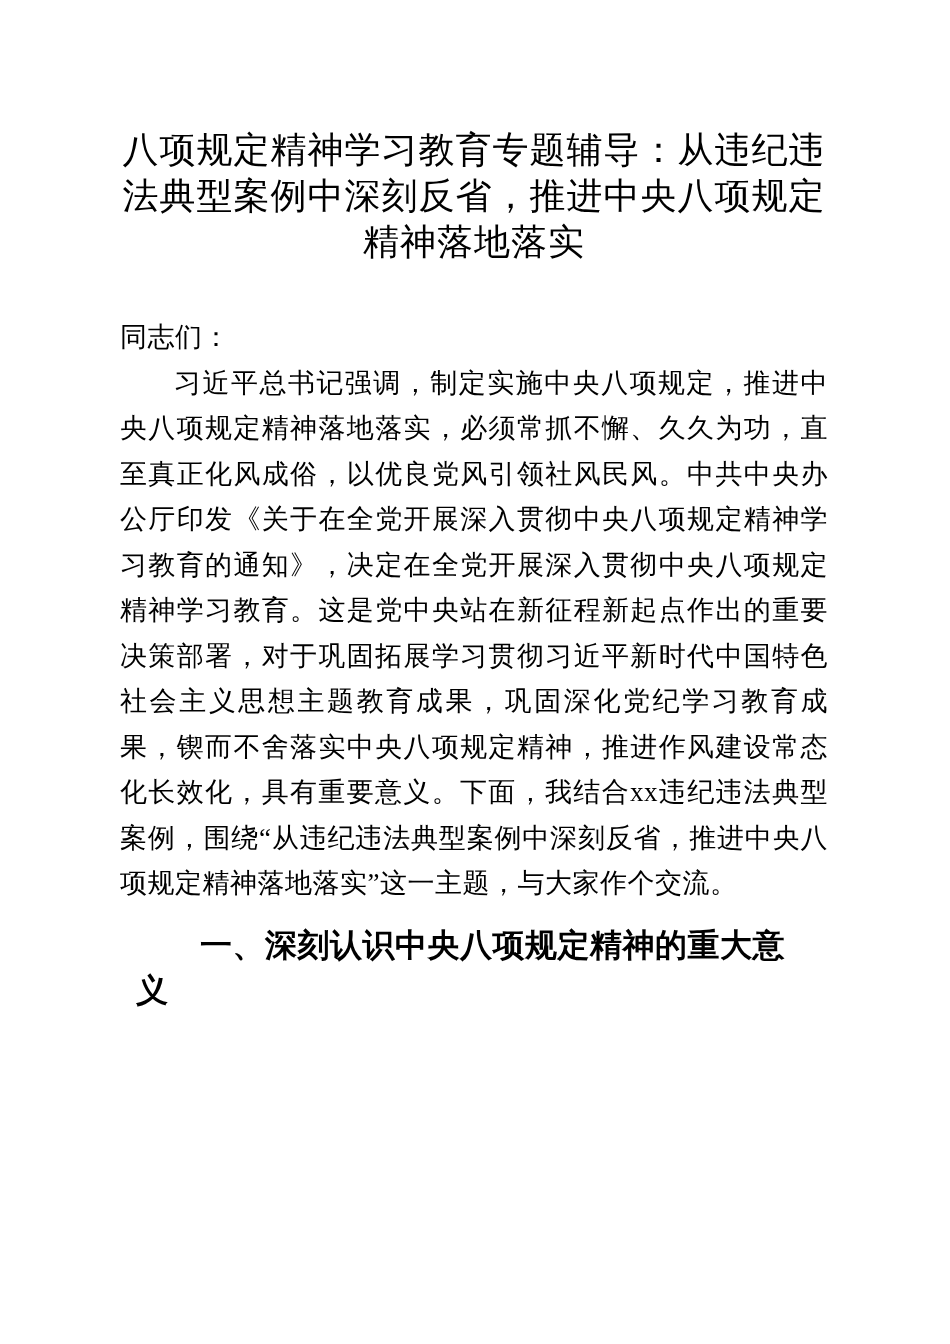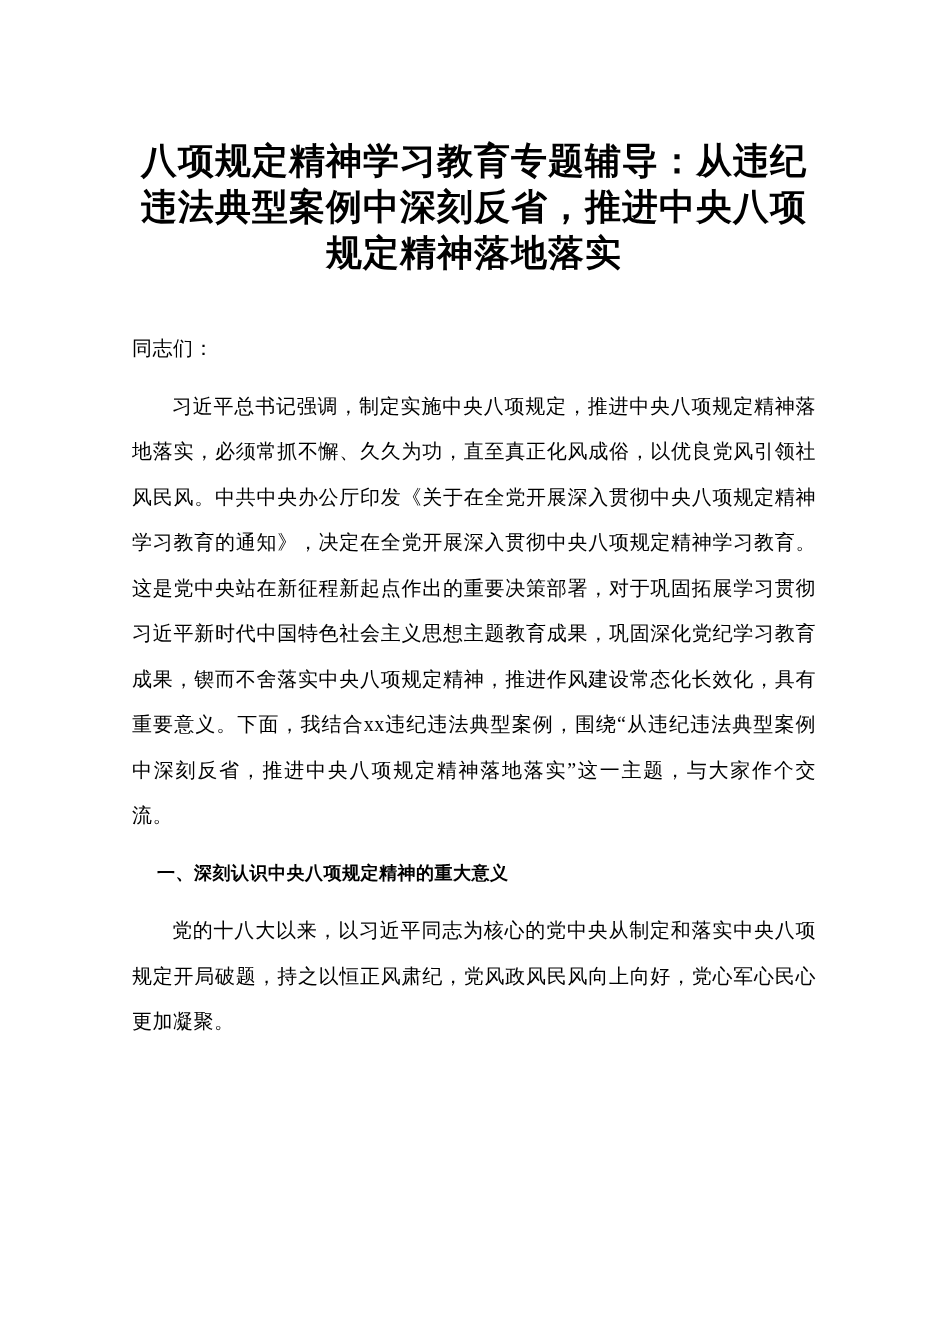--- a/index.html
+++ b/index.html
@@ -13,48 +13,48 @@
     height: 1344px;
     margin: 0 auto;
     background: #ffffff;
     box-sizing: border-box;
     padding: 126px 122px 0 120px;
     overflow: hidden;
     color: #000000;
     font-family: "Liberation Serif", "DejaVu Serif", serif;
   }
   .doc-title {
-    margin: 12px;
+    margin: 1px;
     font-size: 36px;
     line-height: 46px;
-    font-weight: bold;
+    font-weight: normal;
     text-align: center;
     letter-spacing: 1px;
     font-family: "Liberation Serif", "DejaVu Serif", serif;
   }
   .doc-body {
     margin-top: 50px;
   }
   .doc-body p {
-    margin: 12px;
-    font-size: 20px;
+    margin: 0;
+    font-size: 27px;
     line-height: 45.5px;
     text-align: justify;
     text-justify: inter-character;
     letter-spacing: 0.5px;
   }
   .salutation {
     text-indent: 0;
   }
   .indent {
     text-indent: 2em;
   }
   .section-heading {
-    margin: 1px;
-    font-size: 18px;
+    margin: 16px;
+    font-size: 32px;
     line-height: 45.5px;
     font-weight: bold;
     text-indent: 2em;
     font-family: "Liberation Sans", "DejaVu Sans", sans-serif;
     letter-spacing: 0.5px;
   }
   .sub-lead {
     
     font-family: "Liberation Serif", "DejaVu Serif", serif;
   }
@@ -67,17 +67,16 @@
   <h1 class="doc-title">八项规定精神学习教育专题辅导：从违纪违法典型案例中深刻反省，推进中央八项规定精神落地落实</h1>
 
   <div class="doc-body">
 
     <p class="salutation">同志们：</p>
 
     <p class="indent">习近平总书记强调，制定实施中央八项规定，推进中央八项规定精神落地落实，必须常抓不懈、久久为功，直至真正化风成俗，以优良党风引领社风民风。中共中央办公厅印发《关于在全党开展深入贯彻中央八项规定精神学习教育的通知》，决定在全党开展深入贯彻中央八项规定精神学习教育。这是党中央站在新征程新起点作出的重要决策部署，对于巩固拓展学习贯彻习近平新时代中国特色社会主义思想主题教育成果，巩固深化党纪学习教育成果，锲而不舍落实中央八项规定精神，推进作风建设常态化长效化，具有重要意义。下面，我结合xx违纪违法典型案例，围绕“从违纪违法典型案例中深刻反省，推进中央八项规定精神落地落实”这一主题，与大家作个交流。</p>
 
     <h2 class="section-heading">一、深刻认识中央八项规定精神的重大意义</h2>
 
-    <p class="indent">党的十八大以来，以习近平同志为核心的党中央从制定和落实中央八项规定开局破题，持之以恒正风肃纪，党风政风民风向上向好，党心军心民心更加凝聚。</p>
 
 
   </div>
 </div>
 
 </body></html>

